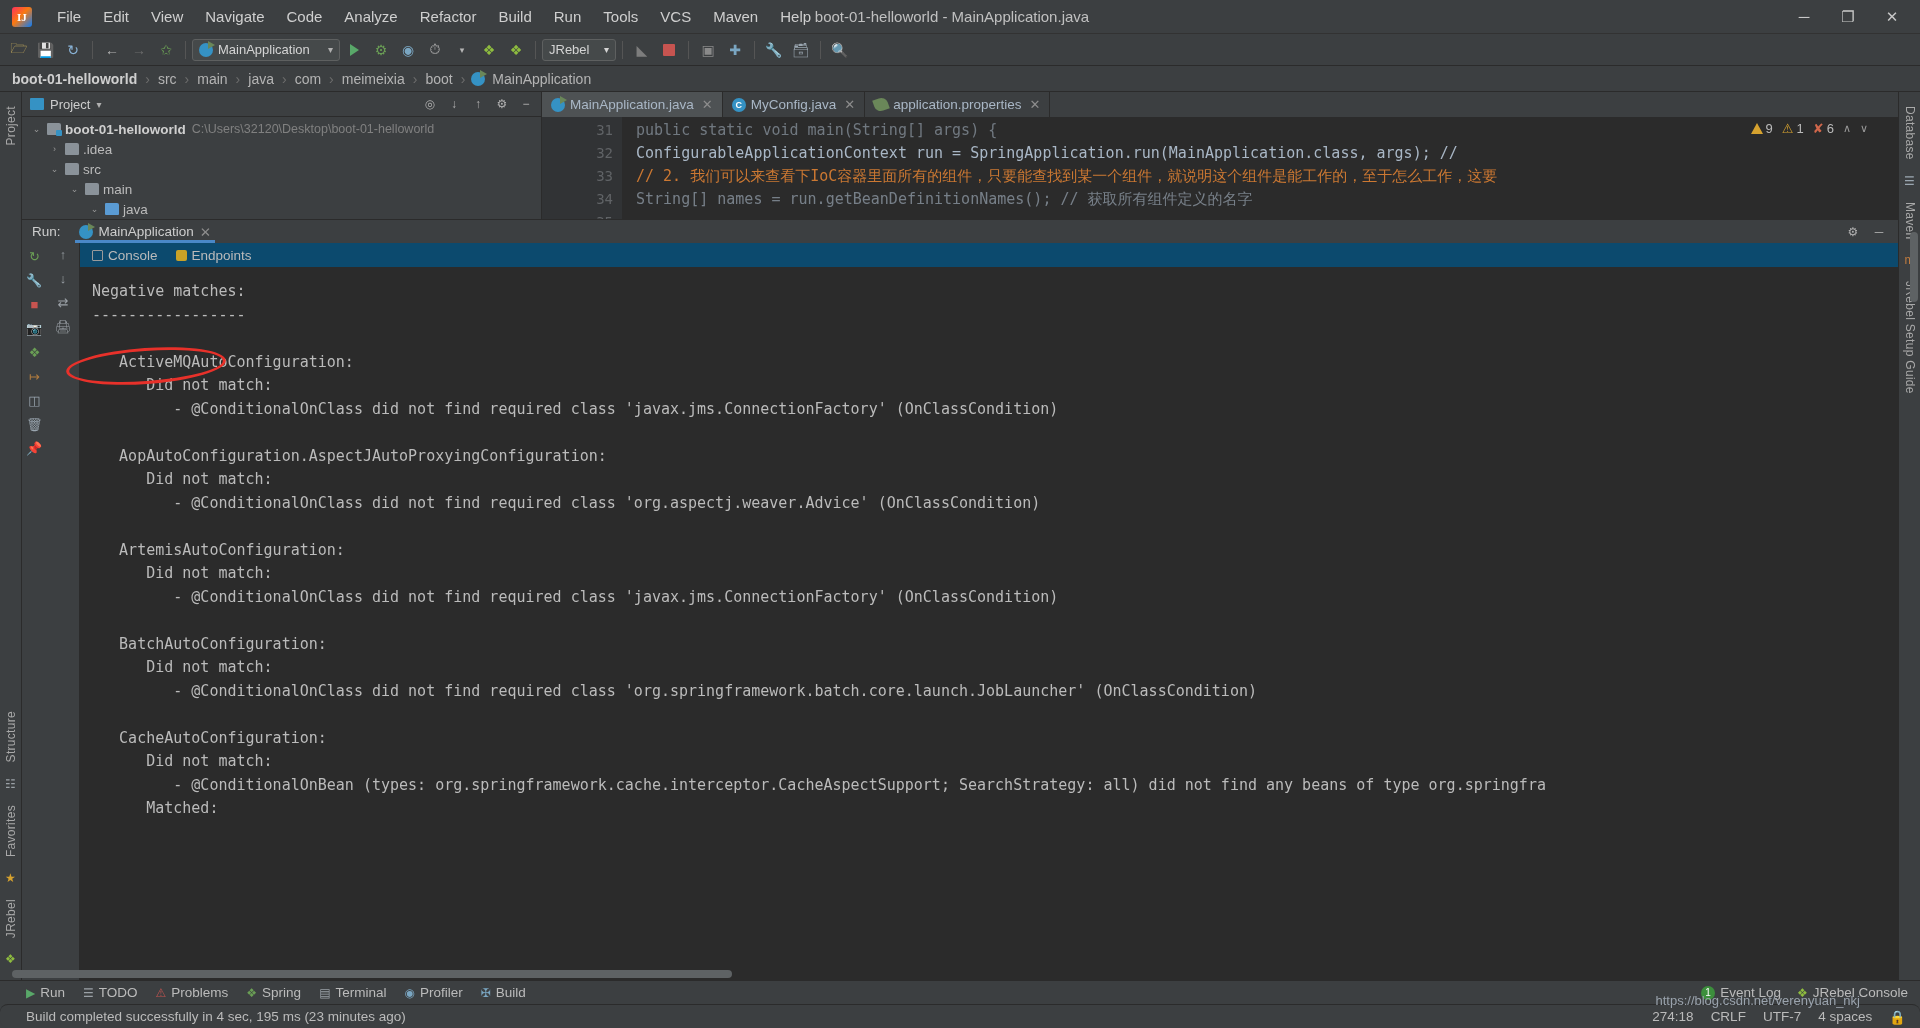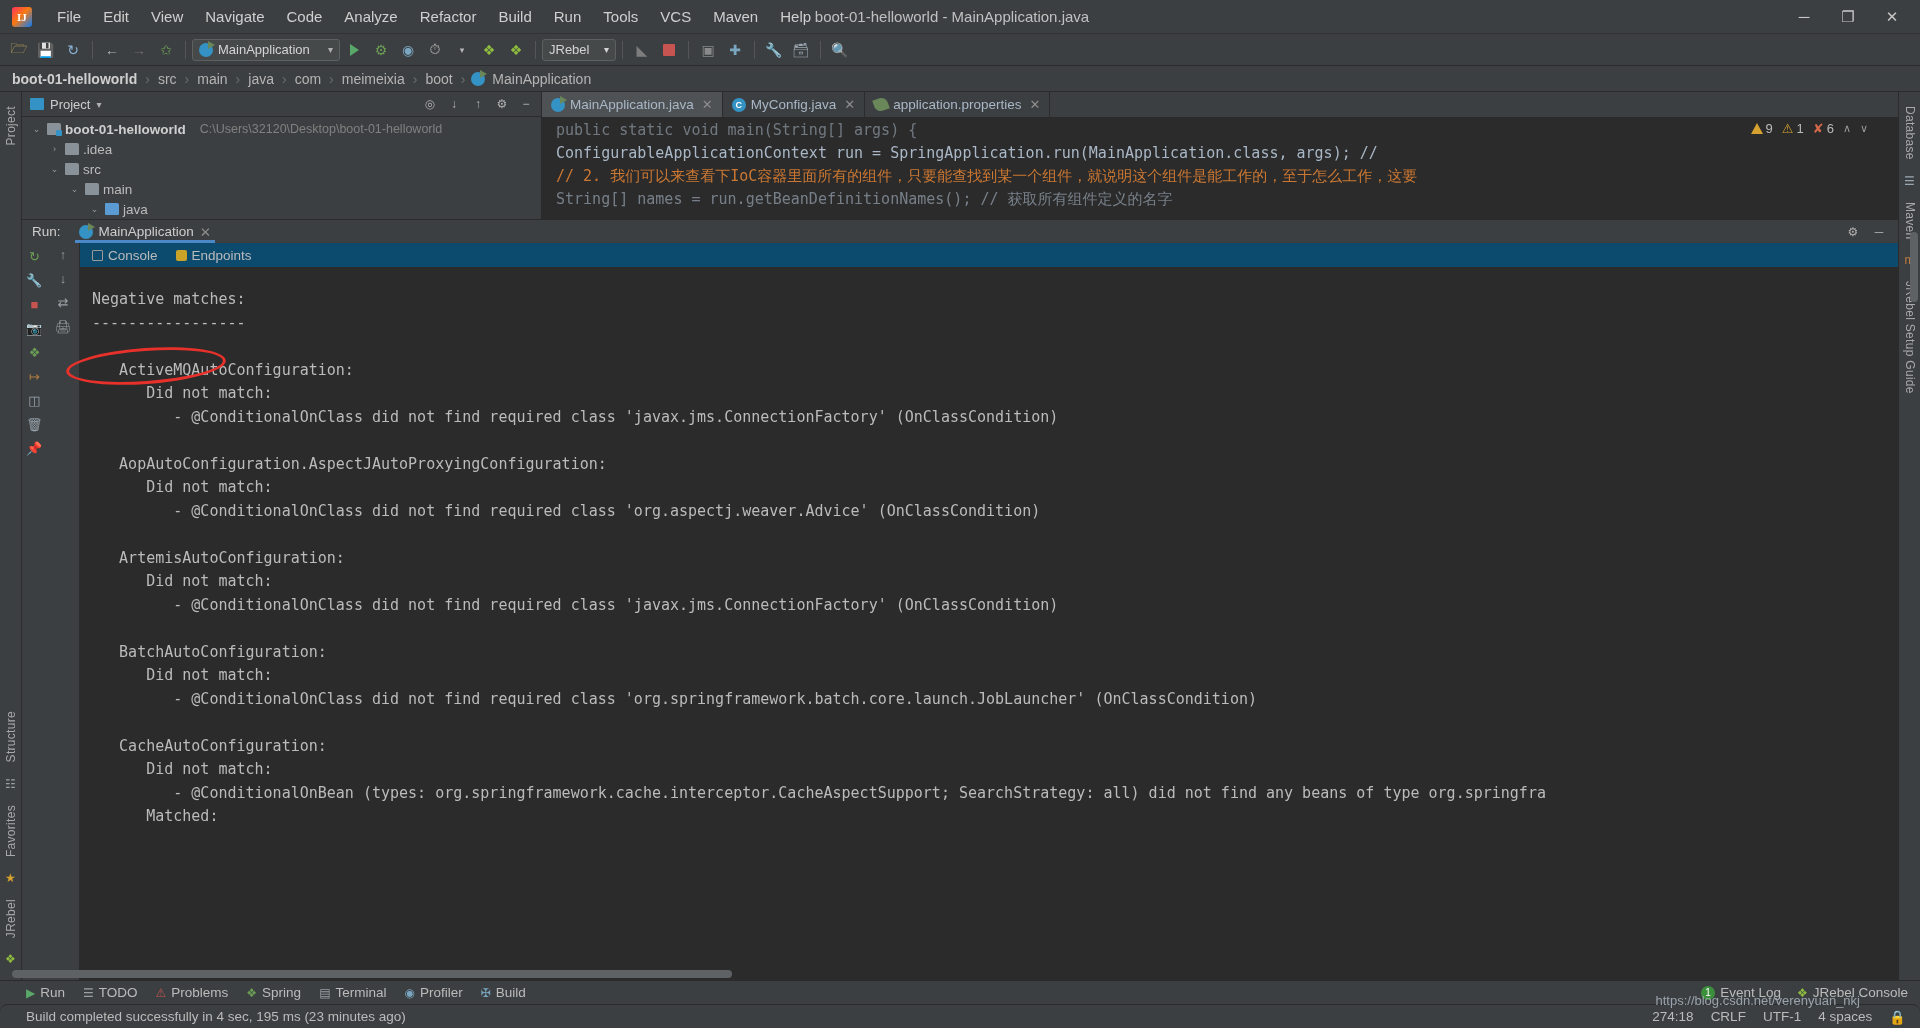--- a/index.html
+++ b/index.html
@@ -70,21 +70,21 @@
   .tree { flex:1; overflow:hidden; font-size:13.5px; padding-top:2px; position:relative; }
   .tnode { height:20px; display:flex; align-items:center; gap:4px; padding-left:6px; white-space:nowrap; }
   .arr { width:13px; text-align:center; font-size:9px; color:#9a9a9a; }
   .fold { width:14px; height:12px; background:#8a9299; border-radius:1px 2px 1px 1px; position:relative; }
   .fold.src { background:#5a9bd4; }
   .fold.mod { background:#8a9299; }
   .fold.mod:after { content:''; position:absolute; right:-1px; bottom:-1px; width:6px;height:6px;
     background:#3592c4; border-radius:1px; }
   .tlabel { color:#bbbbbb; }
   .tlabel.b { font-weight:bold; color:#cfcfcf; }
-  .tpath { color:#808080; font-size:12.5px; margin-left:10px; }
+  .tpath { color:#808080; font-size:12.5px; margin-left:2px; }
 
   
   .editor { flex:1 1 auto; display:flex; flex-direction:column; background:#2b2b2b; min-width:0;
     position:relative; }
   .tabs { height:25px; background:#3c3f41; display:flex; align-items:stretch; flex:0 0 25px; }
   .tab { display:flex; align-items:center; gap:5px; padding:0 9px; font-size:13.5px; color:#a9b7c6;
     border-right:1px solid #2b2b2b; }
   .tab.active { background:#4e5254; }
   .tab .tx { color:#8d8d8d; font-size:13px; margin-left:3px; }
   .ico-c { width:14px;height:14px;border-radius:50%;background:#3592c4;color:#fff;font-size:9px;
@@ -128,21 +128,21 @@
     padding-top:4px; gap:9px; flex:0 0 33px; border-right:1px solid #2b2b2b;}
   .sideic { font-size:13px; color:#9aa0a6; }
   .console-wrap { flex:1 1 auto; display:flex; flex-direction:column; min-width:0; }
   .console-tabs { height:24px; display:flex; align-items:center; gap:18px; padding-left:12px;
     font-size:13.5px; flex:0 0 24px; }
   .ctab { display:flex; align-items:center; gap:5px; color:#bbbbbb; }
   .ctab .sq { width:11px;height:11px; border:1px solid #9a9a9a; border-radius:1px; }
   .ctab .ep { width:11px;height:11px; background:#c9a227; border-radius:2px; }
   .console { flex:1 1 auto; background:#2b2b2b; color:#bbbbbb;
     font-family:"DejaVu Sans Mono", monospace; font-size:15px; line-height:23.5px;
-    padding:20px 0 0 12px; overflow:hidden; white-space:pre; position:relative; border-top:1px solid #2b2b2b; }
+    padding:12px 0 0 12px; overflow:hidden; white-space:pre; position:relative; border-top:1px solid #2b2b2b; }
   .cs-scroll { position:absolute; right:2px; top:140px; width:8px; height:70px; background:#5e6264;
     border-radius:4px; }
   .hbar { position:absolute; left:0; bottom:2px; height:8px; width:720px; background:#5e6264;
     border-radius:4px; margin-left:12px; }
   .ellipse { position:absolute; border:3px solid #e8312a; border-radius:50%;
     width:160px; height:36px; left:66px; top:256px; transform:rotate(-4deg); pointer-events:none; }
 
   
   .toolbtn-bar { height:24px; background:#3c3f41; display:flex; align-items:center; gap:18px;
     padding-left:26px; font-size:13.5px; border-top:1px solid #2b2b2b; flex:0 0 24px; }
@@ -324,20 +324,27 @@
               <span>MyConfig.java</span>
               <span class="tx">✕</span>
             </div>
             <div class="tab">
               <span class="ico-leaf"></span>
               <span>application.properties</span>
               <span class="tx">✕</span>
             </div>
           </div>
           <div class="code">
+            <div class="gutter">
+              <div class="gline">31</div>
+              <div class="gline">32</div>
+              <div class="gline">33</div>
+              <div class="gline">34</div>
+              <div class="gline">35</div>
+            </div>
             <div class="codearea">
               <div class="cline pl" style="opacity:.55">public static void main(String[] args) {</div>
               <div class="cline pl">ConfigurableApplicationContext run = SpringApplication.run(MainApplication.class, args); //</div>
               <div class="cline cmt">// 2. 我们可以来查看下IoC容器里面所有的组件，只要能查找到某一个组件，就说明这个组件是能工作的，至于怎么工作，这要</div>
               <div class="cline pl" style="opacity:.6">String[] names = run.getBeanDefinitionNames(); // 获取所有组件定义的名字</div>
             </div>
             <div class="badges">
               <span class="bdg">
                 <span class="warn-tri"></span>
                 <span>9</span>
@@ -481,20 +488,20 @@
         <span>JRebel Console</span>
       </span>
     </div>
   </div>
 
   <div class="statusbar">
     <span>Build completed successfully in 4 sec, 195 ms (23 minutes ago)</span>
     <div class="sb-right">
       <span>274:18</span>
       <span>CRLF</span>
-      <span>UTF-1</span>
+      <span>UTF-7</span>
       <span>4 spaces</span>
       <span>🔒</span>
     </div>
   </div>
 
   <div class="url-overlay">https://blog.csdn.net/verenyuan_nkj</div>
 </div>
 
 </body></html>

